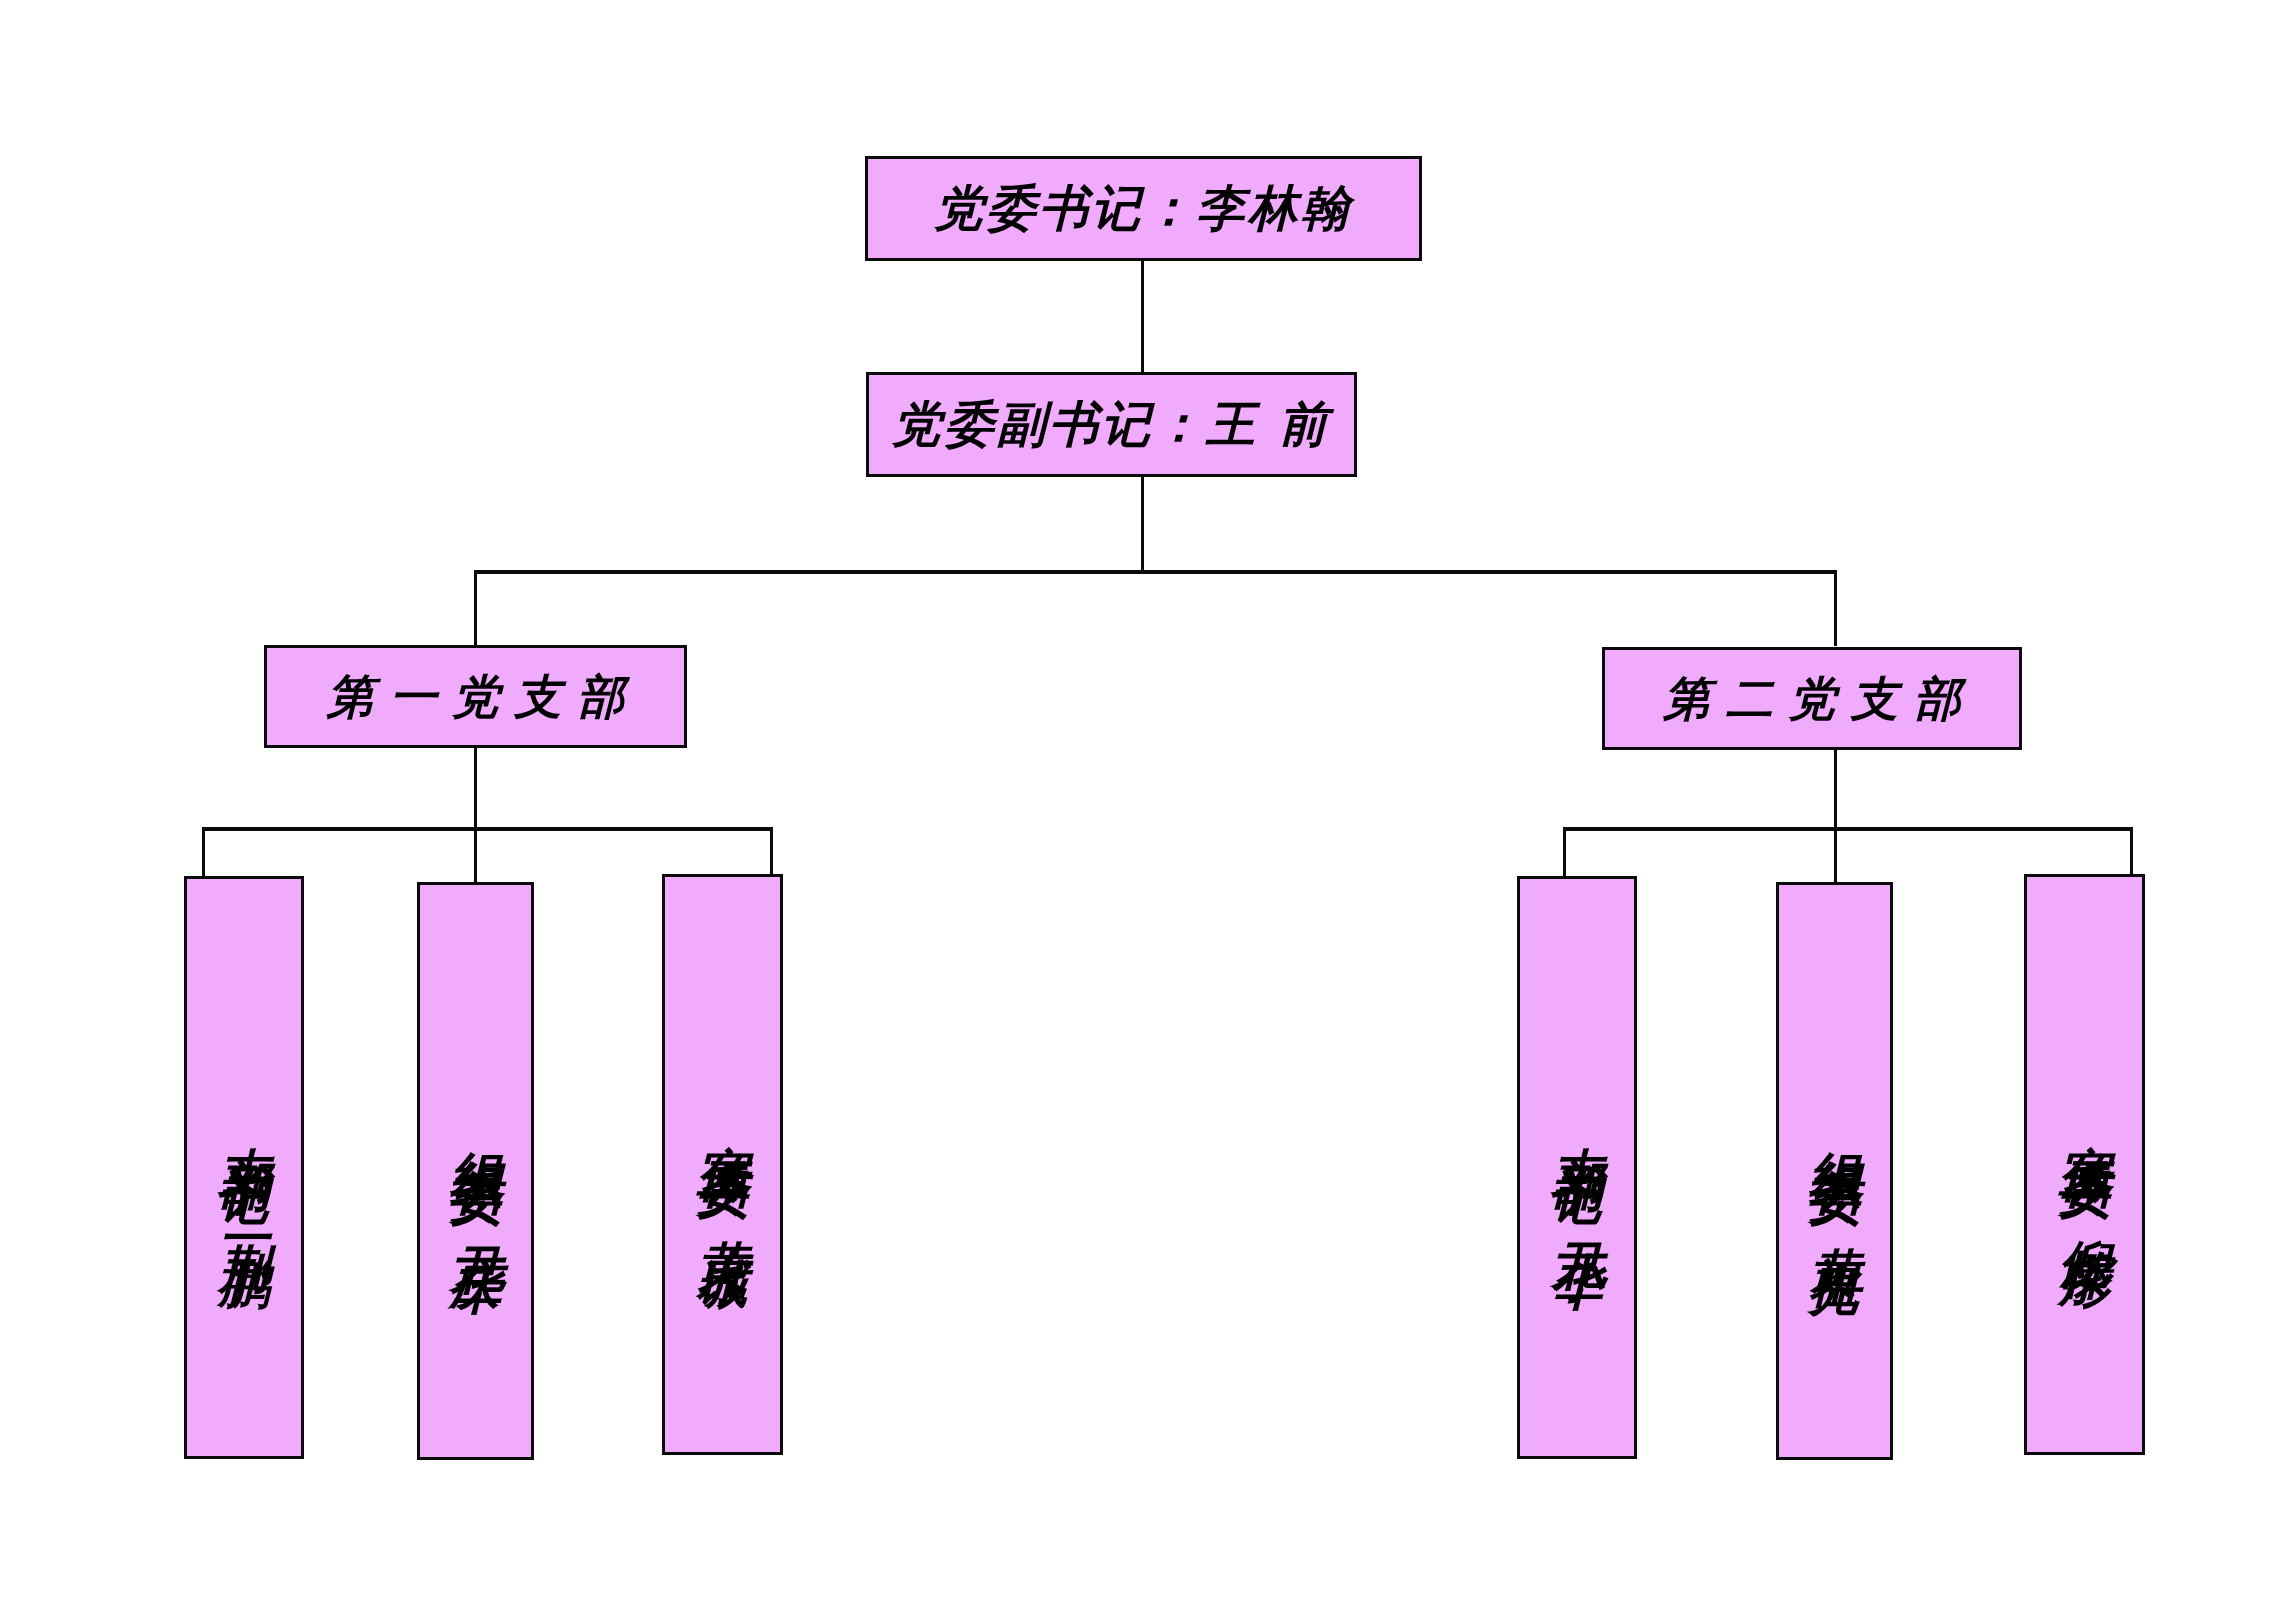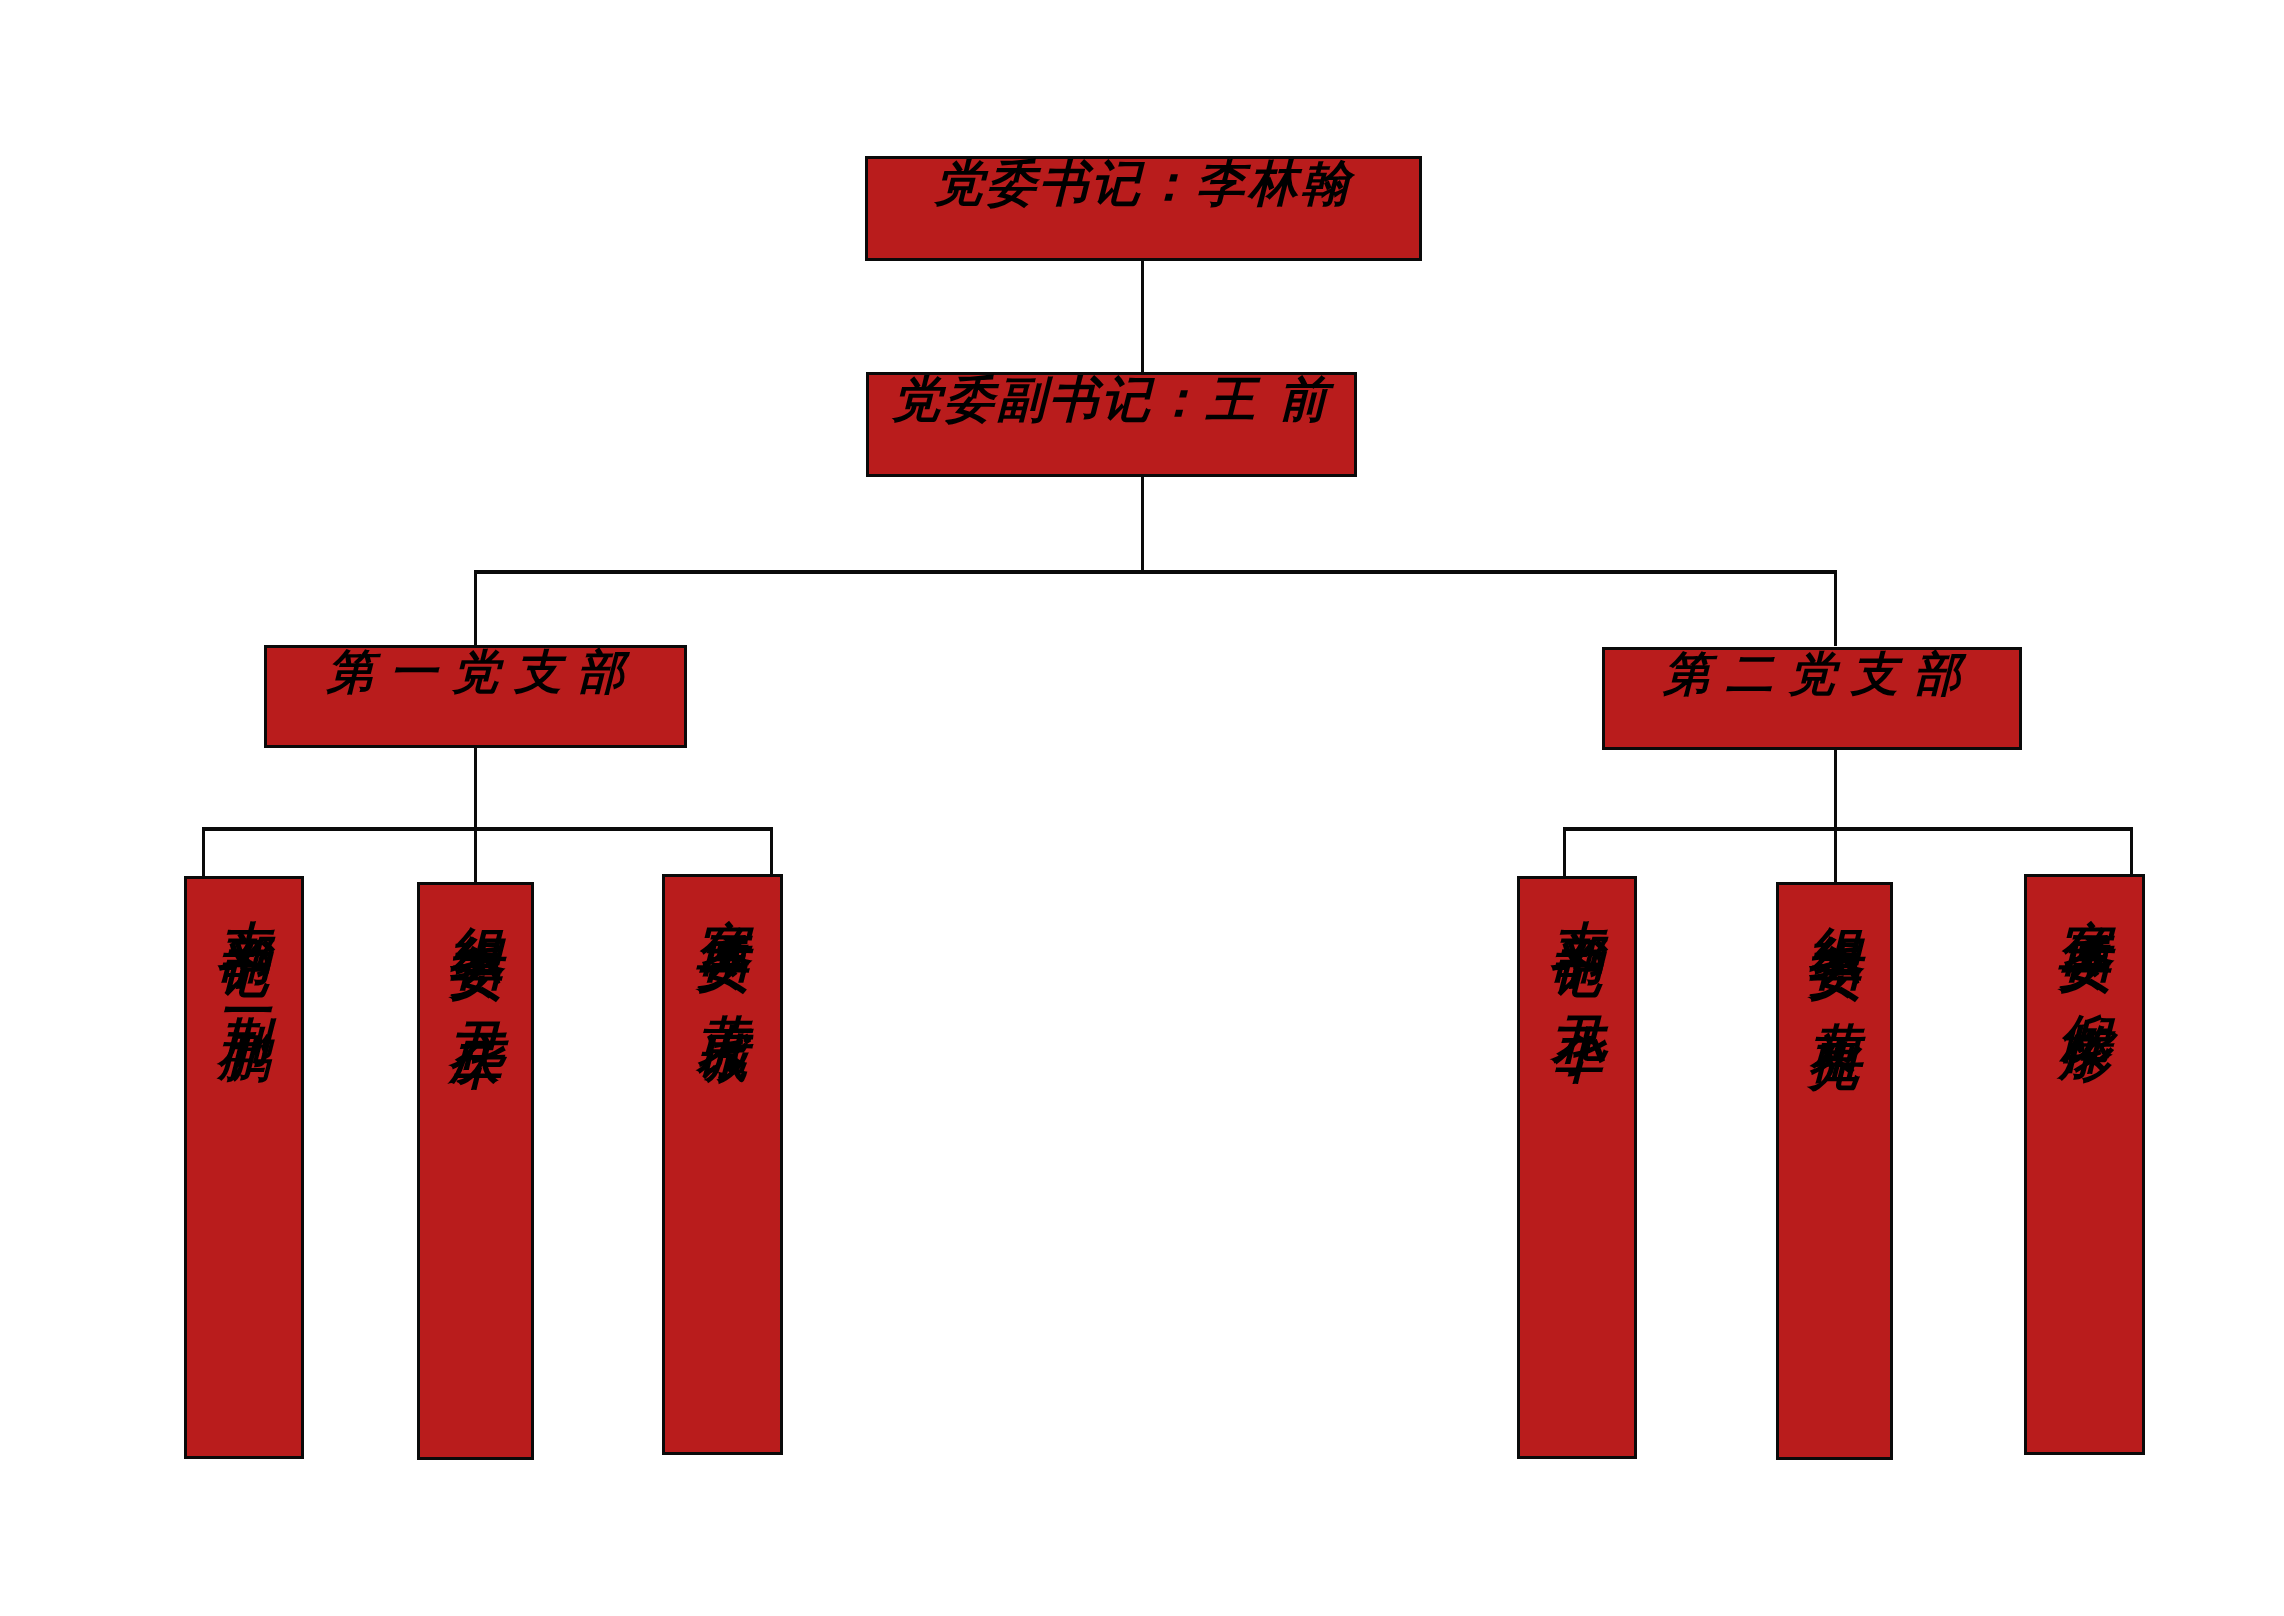--- a/index.html
+++ b/index.html
@@ -14,24 +14,24 @@
     height: 1616px;
     background: #ffffff;
     overflow: hidden;
     font-family: "DejaVu Sans", "Liberation Sans", sans-serif;
   }
 
   
   .node-box {
     position: absolute;
     box-sizing: border-box;
-    background: #b91c1c;
+    background: #f0abfc;
     border: 3.3px solid #0a0a0a;
     display: flex;
-    align-items: flex-start;
+    align-items: center;
     justify-content: center;
   }
 
   .node-label {
     color: #000000;
     font-weight: 700;
     font-style: italic;
     line-height: 1;
     white-space: pre;
     text-align: center;

